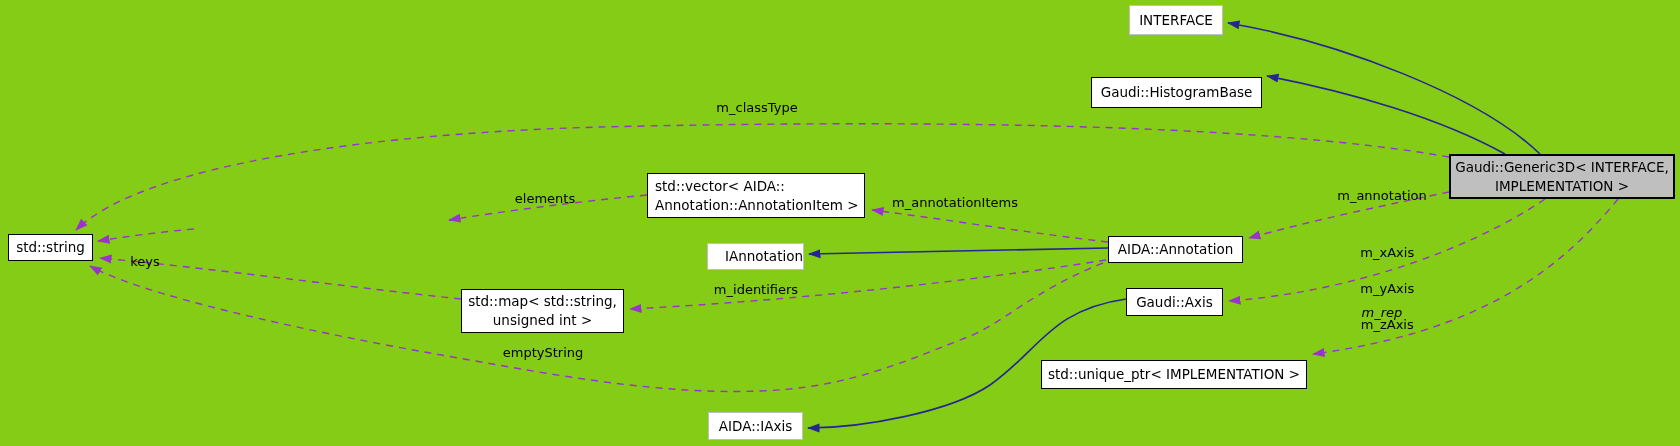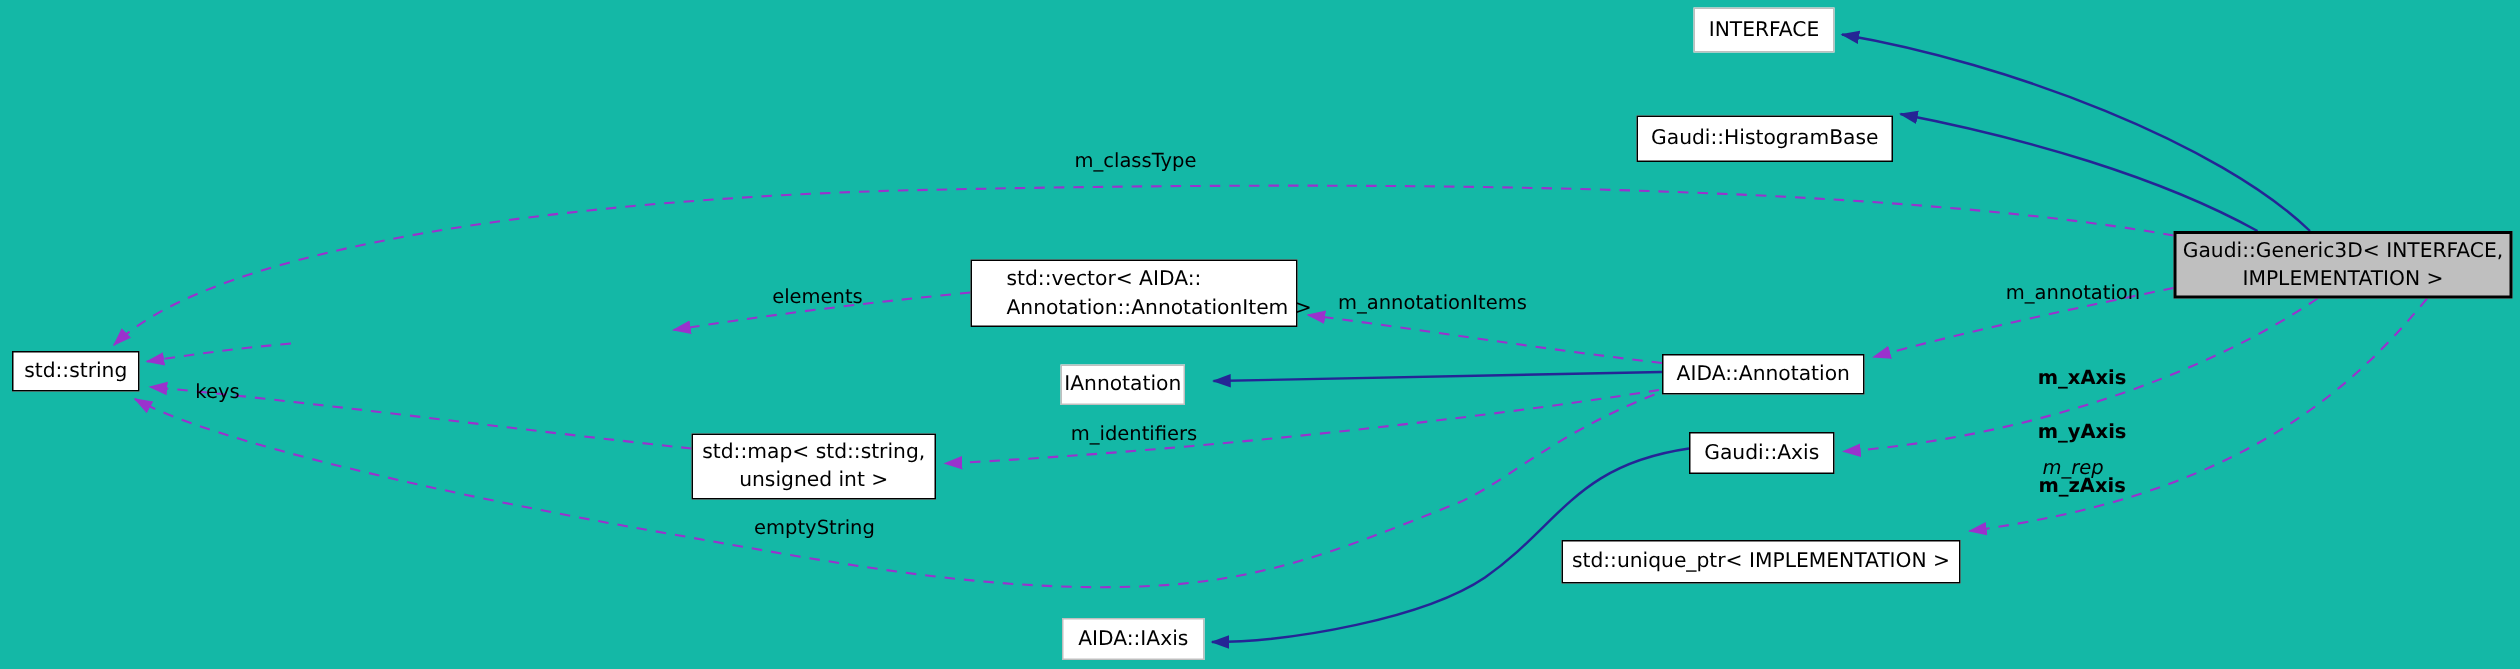--- a/index.html
+++ b/index.html
@@ -5,37 +5,37 @@
   :root{
     --usage:#9a32cd;
     --inherit:#252595;
     --node-border:#000000;
     --external-border:#bfbfbf;
     --highlight-fill:#bfbfbf;
     --node-fill:#ffffff;
   }
   html,body{margin:0;padding:0;background:#ffffff;}
   #canvas{
-    position:relative;width:1680px;height:446px;background:#14b8a6;overflow:hidden;
+    position:relative;width:1680px;height:446px;background:#84cc16;overflow:hidden;
     font-family:"DejaVu Sans","Liberation Sans",sans-serif;
   }
   #edges{position:absolute;left:0;top:0;}
   .edge-usage{fill:none;stroke:var(--usage);stroke-width:1.4;stroke-dasharray:7 6;}
   .edge-inherit{fill:none;stroke:var(--inherit);stroke-width:1.6;}
   .fillP{fill:var(--usage);}
   .fillN{fill:var(--inherit);}
   .node{
     position:absolute;display:flex;flex-direction:column;justify-content:center;align-items:center;
     background:var(--node-fill);border:1.6px solid var(--node-border);
     font-size:13.5px;color:#000;line-height:19px;text-align:center;box-sizing:border-box;
     white-space:nowrap;cursor:pointer;
   }
   .node.external{border:1.4px solid var(--external-border);}
   .node.highlight{background:var(--highlight-fill);border-width:2px;}
-  .node.left-align{align-items:flex-start;padding-left:23px;text-align:left;}
+  .node.left-align{align-items:flex-start;padding-left:7px;text-align:left;}
   .edge-label{
     position:absolute;font-size:13px;color:#000;text-align:center;line-height:18px;
     white-space:pre;pointer-events:none;
   }
 </style>
 </head>
 <body>
 
 <div id="canvas">
 
@@ -82,21 +82,21 @@
   <div class="node" style="left:8px;top:234px;width:85px;height:27px;">
     <span>std::string</span>
   </div>
 
 
   <div class="node left-align" style="left:647px;top:173px;width:218px;height:45px;">
     <span>std::vector&lt; AIDA::</span>
     <span>Annotation::AnnotationItem &gt;</span>
   </div>
 
-  <div class="node external" style="left:707px;top:243px;width:83px;height:27px;">
+  <div class="node external" style="left:707px;top:243px;width:97px;height:27px;align-items:flex-end;">
     <span>IAnnotation</span>
   </div>
 
   <div class="node" style="left:1108px;top:236px;width:135px;height:27px;">
     <span>AIDA::Annotation</span>
   </div>
 
   <div class="node" style="left:461px;top:289px;width:163px;height:44px;">
     <span>std::map&lt; std::string,</span>
     <span>unsigned int &gt;</span>
@@ -118,21 +118,21 @@
 
 
   <div class="edge-label" style="left:118px;top:253px;width:54px;">keys</div>
 
   <div class="edge-label" style="left:505px;top:190px;width:80px;">elements</div>
 
   <div class="edge-label" style="left:885px;top:194px;width:140px;">m_annotationItems</div>
 
   <div class="edge-label" style="left:1322px;top:187px;width:120px;">m_annotation</div>
 
-  <div class="edge-label" style="left:1334px;top:226px;width:90px;font-weight:bold;">
+  <div class="edge-label" style="left:1334px;top:226px;width:90px;">
     <span>m_xAxis</span><br>
     <span>m_yAxis</span><br>
     <span>m_zAxis</span>
   </div>
 
   <div class="edge-label" style="left:1352px;top:304px;width:60px;font-style:italic;">m_rep</div>
 
   <div class="edge-label" style="left:708px;top:281px;width:96px;">m_identifiers</div>
 
   <div class="edge-label" style="left:498px;top:344px;width:90px;">emptyString</div>

